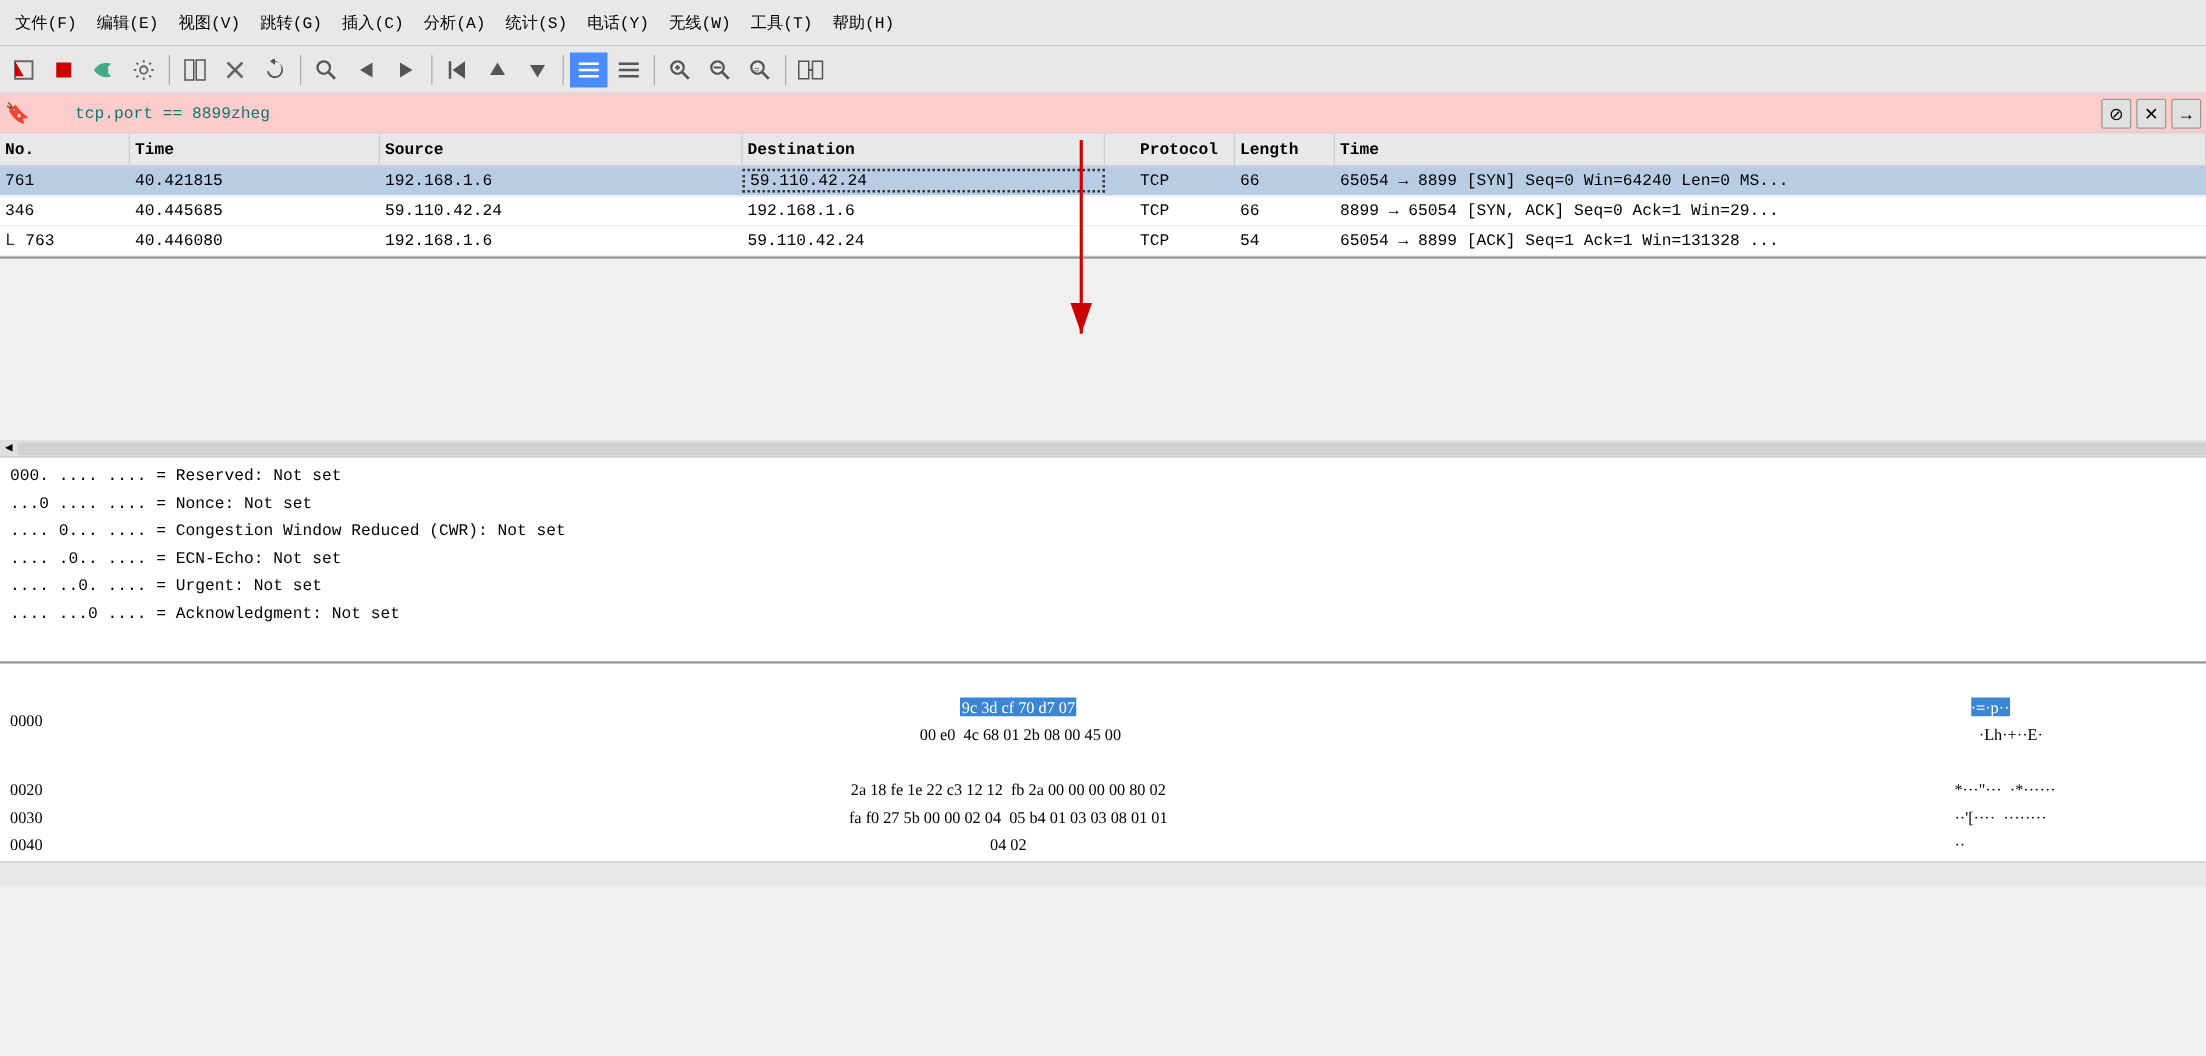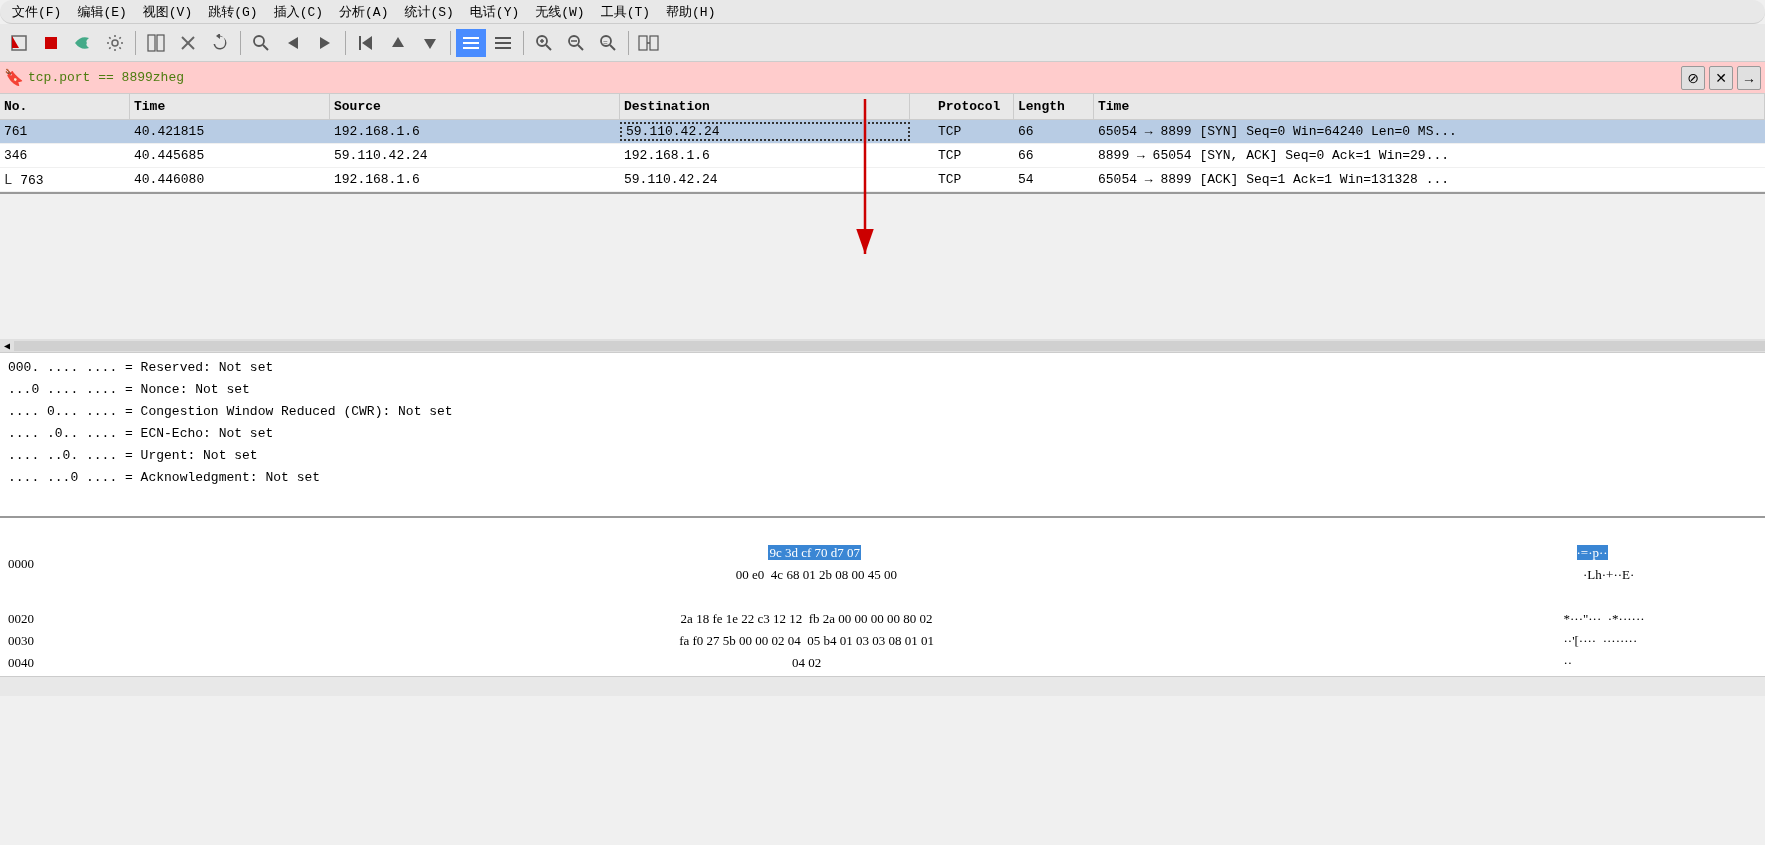--- a/index.html
+++ b/index.html
@@ -12,22 +12,21 @@
       overflow: hidden;
     }
 
     
     .menubar {
       display: flex;
       align-items: center;
       background: #e8e8e8;
       border-bottom: 1px solid #ccc;
       padding: 2px 4px;
-      height: 24px;
-      border-radius: 12px;
+      height: 37px;
     }
     .menubar-item {
       padding: 1px 8px;
       font-size: 13px;
       cursor: pointer;
       white-space: nowrap;
     }
 
     
     .toolbar {
@@ -76,21 +75,22 @@
       font-size: 16px;
       margin-right: 4px;
     }
     .filter-input {
       flex: 1;
       background: transparent;
       border: none;
       outline: none;
       font-family: 'Courier New', monospace;
       font-size: 13px;
-      color: #4d7c0f;
+      color: #0f766e;
+      margin-left: 32px;
     }
     .filter-actions {
       display: flex;
       align-items: center;
       gap: 4px;
     }
     .filter-action-btn {
       width: 24px;
       height: 24px;
       border: 1px solid #999;
@@ -119,21 +119,21 @@
     .col-header {
       font-weight: bold;
       font-size: 13px;
       padding: 0 4px;
       border-right: 1px solid #ccc;
       height: 100%;
       display: flex;
       align-items: center;
       cursor: pointer;
     }
-    .col-no { width: 130px; }
+    .col-no { width: 104px; }
     .col-time { width: 200px; }
     .col-source { width: 290px; }
     .col-dest { width: 290px; }
     .col-proto { width: 80px; margin-left: 24px; }
     .col-len { width: 80px; }
     .col-info { flex: 1; }
 
     .packet-row {
       display: flex;
       height: 24px;

